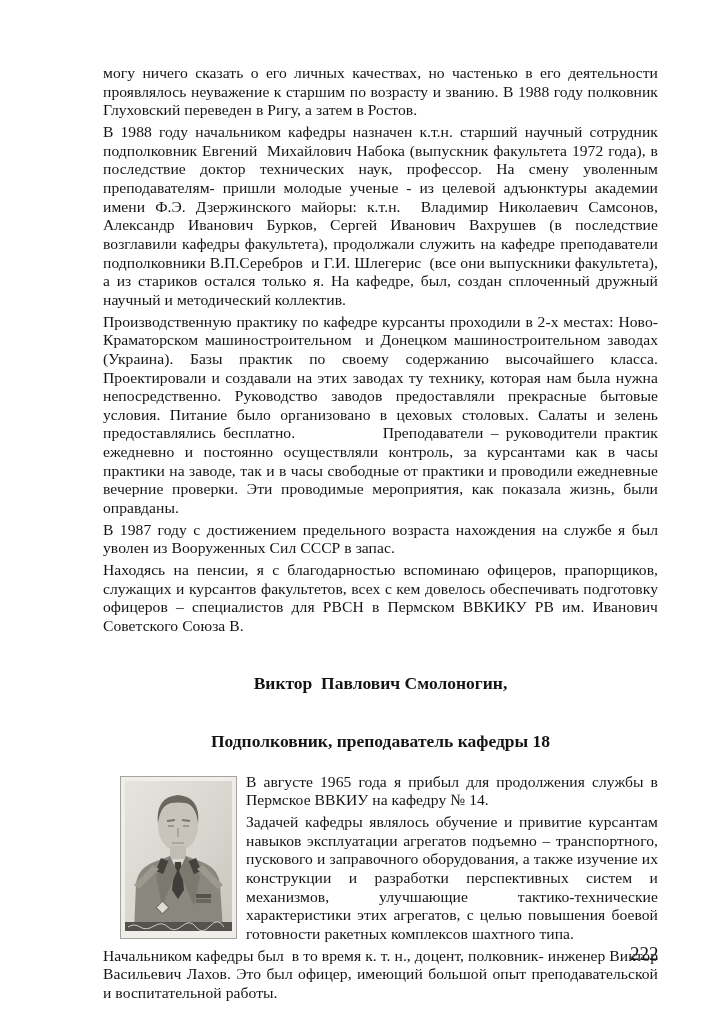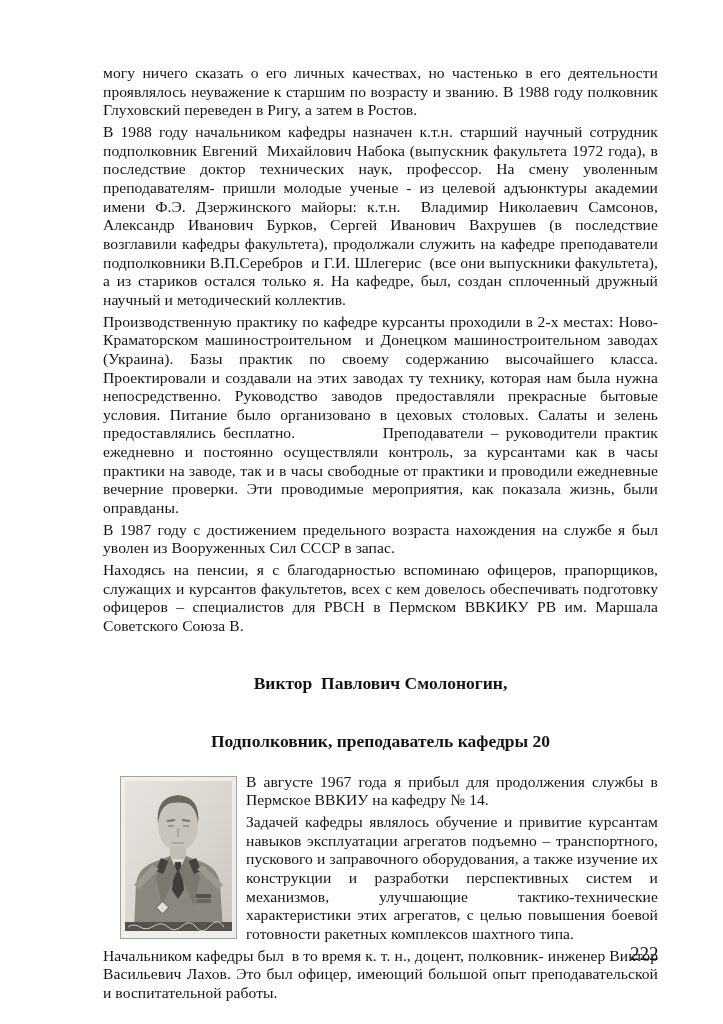--- a/index.html
+++ b/index.html
@@ -70,25 +70,25 @@
 </head>
 <body>
 
 <div class="page">
   <div class="content">
 
     <p class="para">могу ничего сказать о его личных качествах, но частенько в его деятельности проявлялось неуважение к старшим по возрасту и званию. В 1988 году полковник Глуховский переведен в Ригу, а затем в Ростов.</p>
     <p class="para">В 1988 году начальником кафедры назначен к.т.н. старший научный сотрудник подполковник Евгений&nbsp; Михайлович Набока (выпускник факультета 1972 года), в последствие доктор технических наук, профессор. На смену уволенным преподавателям- пришли молодые ученые - из целевой адъюнктуры академии имени Ф.Э. Дзержинского майоры: к.т.н.&nbsp; Владимир Николаевич Самсонов, Александр Иванович Бурков, Сергей Иванович Вахрушев (в последствие возглавили кафедры факультета), продолжали служить на кафедре преподаватели подполковники В.П.Серебров&nbsp; и Г.И. Шлегерис&nbsp; (все они выпускники факультета), а из стариков остался только я. На кафедре, был, создан сплоченный дружный научный и методический коллектив.</p>
     <p class="para">Производственную практику по кафедре курсанты проходили в 2-х местах: Ново-Краматорском машиностроительном&nbsp; и Донецком машиностроительном заводах (Украина). Базы практик по своему содержанию высочайшего класса. Проектировали и создавали на этих заводах ту технику, которая нам была нужна непосредственно. Руководство заводов предоставляли прекрасные бытовые условия. Питание было организовано в цеховых столовых. Салаты и зелень предоставлялись бесплатно.&nbsp;&nbsp;&nbsp;&nbsp;&nbsp;&nbsp;&nbsp;&nbsp;&nbsp;&nbsp;&nbsp; Преподаватели – руководители практик ежедневно и постоянно осуществляли контроль, за курсантами как в часы практики на заводе, так и в часы свободные от практики и проводили ежедневные вечерние проверки. Эти проводимые мероприятия, как показала жизнь, были оправданы.</p>
     <p class="para">В 1987 году с достижением предельного возраста нахождения на службе я был уволен из Вооруженных Сил СССР в запас.</p>
-    <p class="para">Находясь на пенсии, я с благодарностью вспоминаю офицеров, прапорщиков, служащих и курсантов факультетов, всех с кем довелось обеспечивать подготовку офицеров – специалистов для РВСН в Пермском ВВКИКУ РВ им. Маршала Советского Союза В.</p>
+    <p class="para">Находясь на пенсии, я с благодарностью вспоминаю офицеров, прапорщиков, служащих и курсантов факультетов, всех с кем довелось обеспечивать подготовку офицеров – специалистов для РВСН в Пермском ВВКИКУ РВ им. Иванович Советского Союза В.</p>
 
     <h2 class="memoir-heading">
       <span class="hl">Виктор&nbsp; Павлович Смолоногин,</span>
-      <span class="hl">Подполковник, преподаватель кафедры 20</span>
+      <span class="hl">Подполковник, преподаватель кафедры 18</span>
     </h2>
 
     <div class="bio">
       <figure class="photo-figure">
         <svg width="117" height="163" viewBox="0 0 117 163" xmlns="http://www.w3.org/2000/svg">
           <defs>
             <linearGradient id="pg" x1="0" y1="0" x2="1" y2="1">
               <stop offset="0" stop-color="#e6e4de"></stop>
               <stop offset="0.6" stop-color="#d6d4cd"></stop>
               <stop offset="1" stop-color="#c6c4bd"></stop>
@@ -111,20 +111,20 @@
           <rect x="71" y="83" width="8" height="14" fill="#45423e" transform="rotate(-22 75 90)"></rect>
           <path d="M14 109 L33 89 L39 93 L19 113 Z" fill="#9d998f"></path>
           <path d="M103 109 L83 89 L77 93 L98 113 Z" fill="#9d998f"></path>
           <rect x="76" y="118" width="15" height="4" fill="#55524c"></rect>
           <rect x="76" y="123" width="15" height="4" fill="#6b675f"></rect>
           <rect x="38" y="127" width="9" height="9" fill="#dedcd5" stroke="#6f6c66" transform="rotate(45 42.5 131.5)"></rect>
           <rect x="5" y="146" width="107" height="9" fill="#55524d"></rect>
           <path d="M8 151 q6 -4 12 0 t14 -1 t14 1 t14 -1 t14 1 t14 -1 t14 1" stroke="#cfccc5" stroke-width="1" fill="none"></path>
         </svg>
       </figure>
-      <p class="para">В августе 1967 года я прибыл для продолжения службы в Пермское ВВКИУ на кафедру № 14.</p>
+      <p class="para">В августе 1965 года я прибыл для продолжения службы в Пермское ВВКИУ на кафедру № 14.</p>
       <p class="para">Задачей кафедры являлось обучение и привитие курсантам навыков эксплуатации агрегатов подъемно – транспортного, пускового и заправочного оборудования, а также изучение их конструкции и разработки перспективных систем и механизмов, улучшающие тактико-технические характеристики этих агрегатов, с целью повышения боевой готовности ракетных комплексов шахтного типа.</p>
       <p class="para">Начальником кафедры был&nbsp; в то время к. т. н., доцент, полковник- инженер Виктор Васильевич Лахов. Это был офицер, имеющий большой опыт преподавательской и воспитательной работы.</p>
     </div>
   </div>
 
   <div class="page-number">222</div>
 </div>
 
 </body></html>

